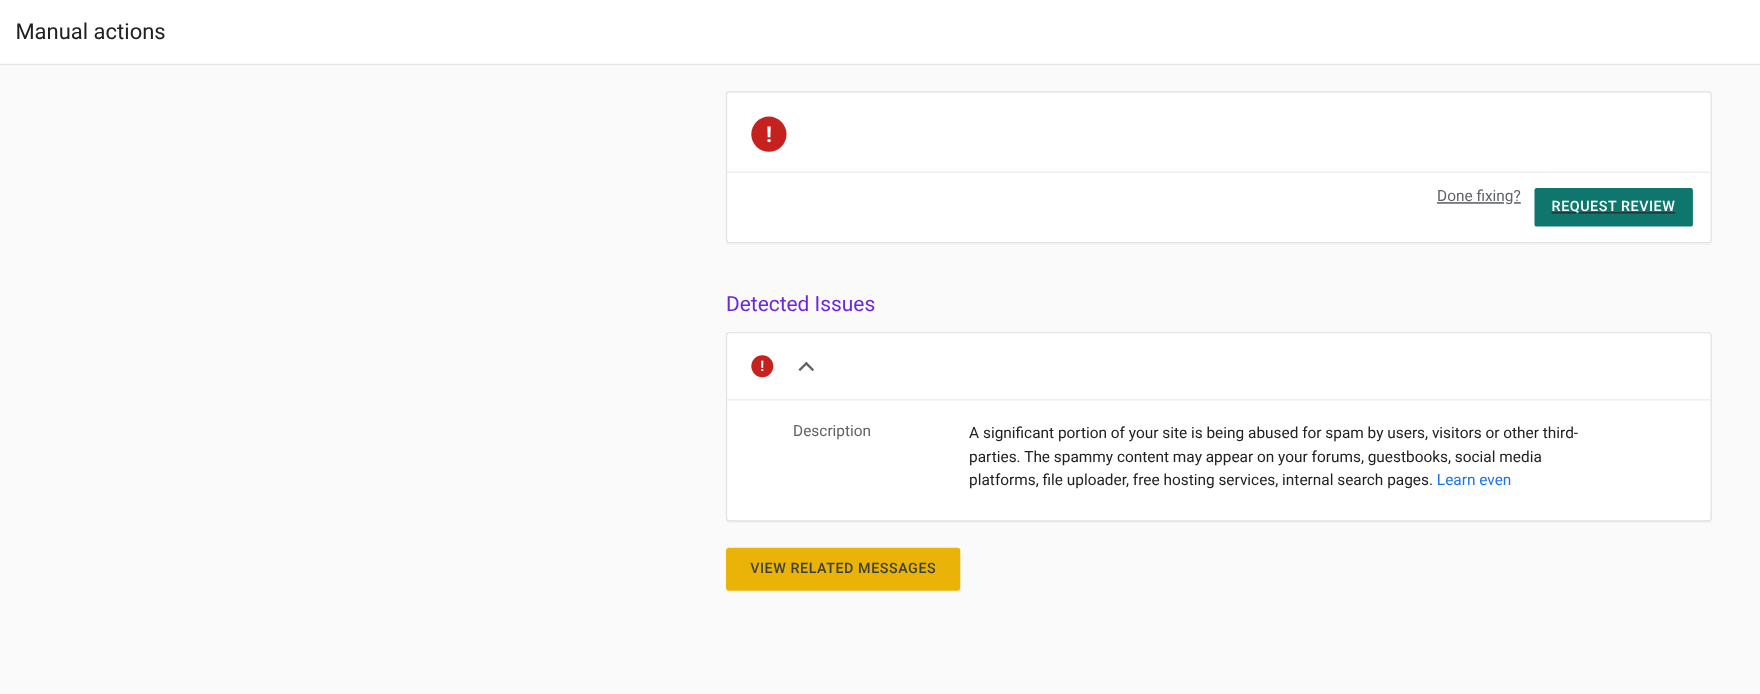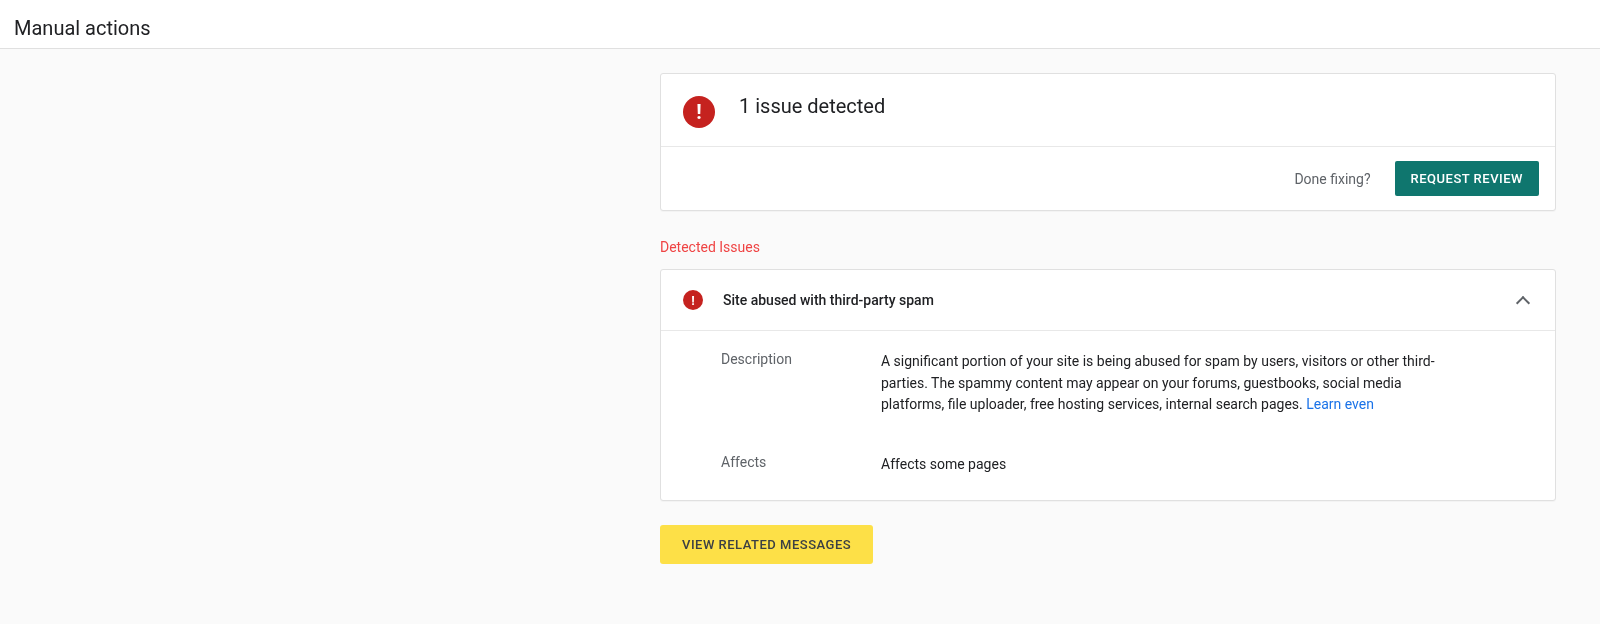--- a/index.html
+++ b/index.html
@@ -5,21 +5,21 @@
   * { box-sizing: border-box; }
   html, body {
     margin: 0;
     padding: 0;
     font-family: Roboto, Arial, sans-serif;
     background: #fff;
     color: #202124;
     font-size: 14px;
   }
   .page-header {
-    padding: 16px 14px 8px 14px;
+    padding: 16px 14px 18px 14px;
     border-bottom: 1px solid #e0e0e0;
   }
   .page-title {
     font-size: 20px;
     font-weight: 400;
     color: #202124;
   }
   .body-area {
     background: #fafafa;
     min-height: 575px;
@@ -77,45 +77,45 @@
   }
   .summary-desc {
     font-size: 14px;
     color: #5f6368;
     line-height: 1.5;
     max-width: 560px;
   }
   .summary-actions {
     display: flex;
     justify-content: flex-end;
-    align-items: center;
     padding: 14px 16px;
-    gap: 24px;
+    gap: 12px;
+    text-decoration: underline;
   }
   .done-fixing {
     color: #5f6368;
     font-size: 14px;
   }
   .btn-dark {
     background: #0f766e;
     color: #fff;
     border: none;
     border-radius: 2px;
     padding: 10px 16px;
     font-size: 13px;
     font-weight: 500;
     letter-spacing: 0.5px;
     cursor: pointer;
     font-family: inherit;
   }
   .section-label {
-    margin-top: 28px;
+    margin-top: 44px;
     margin-bottom: 14px;
-    color: #ef4444;
-    font-size: 14px;
+    color: #6d28d9;
+    font-size: 19px;
   }
   .issue-header {
     display: flex;
     align-items: center;
     padding: 20px 22px;
     border-bottom: 1px solid #e8e8e8;
     cursor: pointer;
   }
   .issue-title {
     flex: 1;
@@ -137,42 +137,42 @@
     height: 8px;
     border-left: 2px solid #5f6368;
     border-top: 2px solid #5f6368;
     transform: rotate(45deg);
   }
   .issue-body {
     padding: 20px 22px 24px 60px;
   }
   .row {
     display: flex;
-    margin-bottom: 38px;
+    margin-bottom: 26px;
   }
   .row:last-child { margin-bottom: 0; }
   .row-label {
     flex: 0 0 160px;
     color: #5f6368;
     font-size: 14px;
   }
   .row-value {
     flex: 1;
     color: #202124;
     font-size: 14px;
     line-height: 1.55;
     padding-right: 70px;
   }
   .link {
     color: #1a73e8;
     cursor: pointer;
   }
   .btn-grey {
     margin-top: 24px;
-    background: #fde047;
+    background: #eab308;
     color: #3c4043;
     border: none;
     border-radius: 3px;
     padding: 12px 22px;
     font-size: 13px;
     font-weight: 500;
     letter-spacing: 0.5px;
     cursor: pointer;
     font-family: inherit;
   }
@@ -185,50 +185,44 @@
 </div>
 
 <div class="body-area">
   <div class="center-col">
 
     
     <div class="card">
       <div class="summary-top">
         <div class="alert-icon-lg">!</div>
         <div>
-          <div class="summary-title">1 issue detected</div>
         </div>
       </div>
       <div class="summary-actions">
         <span class="done-fixing">Done fixing?</span>
         <button class="btn-dark">REQUEST REVIEW</button>
       </div>
     </div>
 
     
     <div class="section-label">Detected Issues</div>
 
     
     <div class="card">
       <div class="issue-header">
         <div class="alert-icon-sm">!</div>
-        <div class="issue-title">Site abused with third-party spam</div>
         <div class="chevron"></div>
       </div>
       <div class="issue-body">
         <div class="row">
           <div class="row-label">Description</div>
           <div class="row-value">
             <span>A significant portion of your site is being abused for spam by users, visitors or other third-parties. The spammy content may appear on your forums, guestbooks, social media platforms, file uploader, free hosting services, internal search pages. </span><span class="link">Learn even</span>
           </div>
         </div>
-        <div class="row">
-          <div class="row-label">Affects</div>
-          <div class="row-value">Affects some pages</div>
-        </div>
       </div>
     </div>
 
     
     <button class="btn-grey">VIEW RELATED MESSAGES</button>
 
   </div>
 </div>
 
 </body></html>

